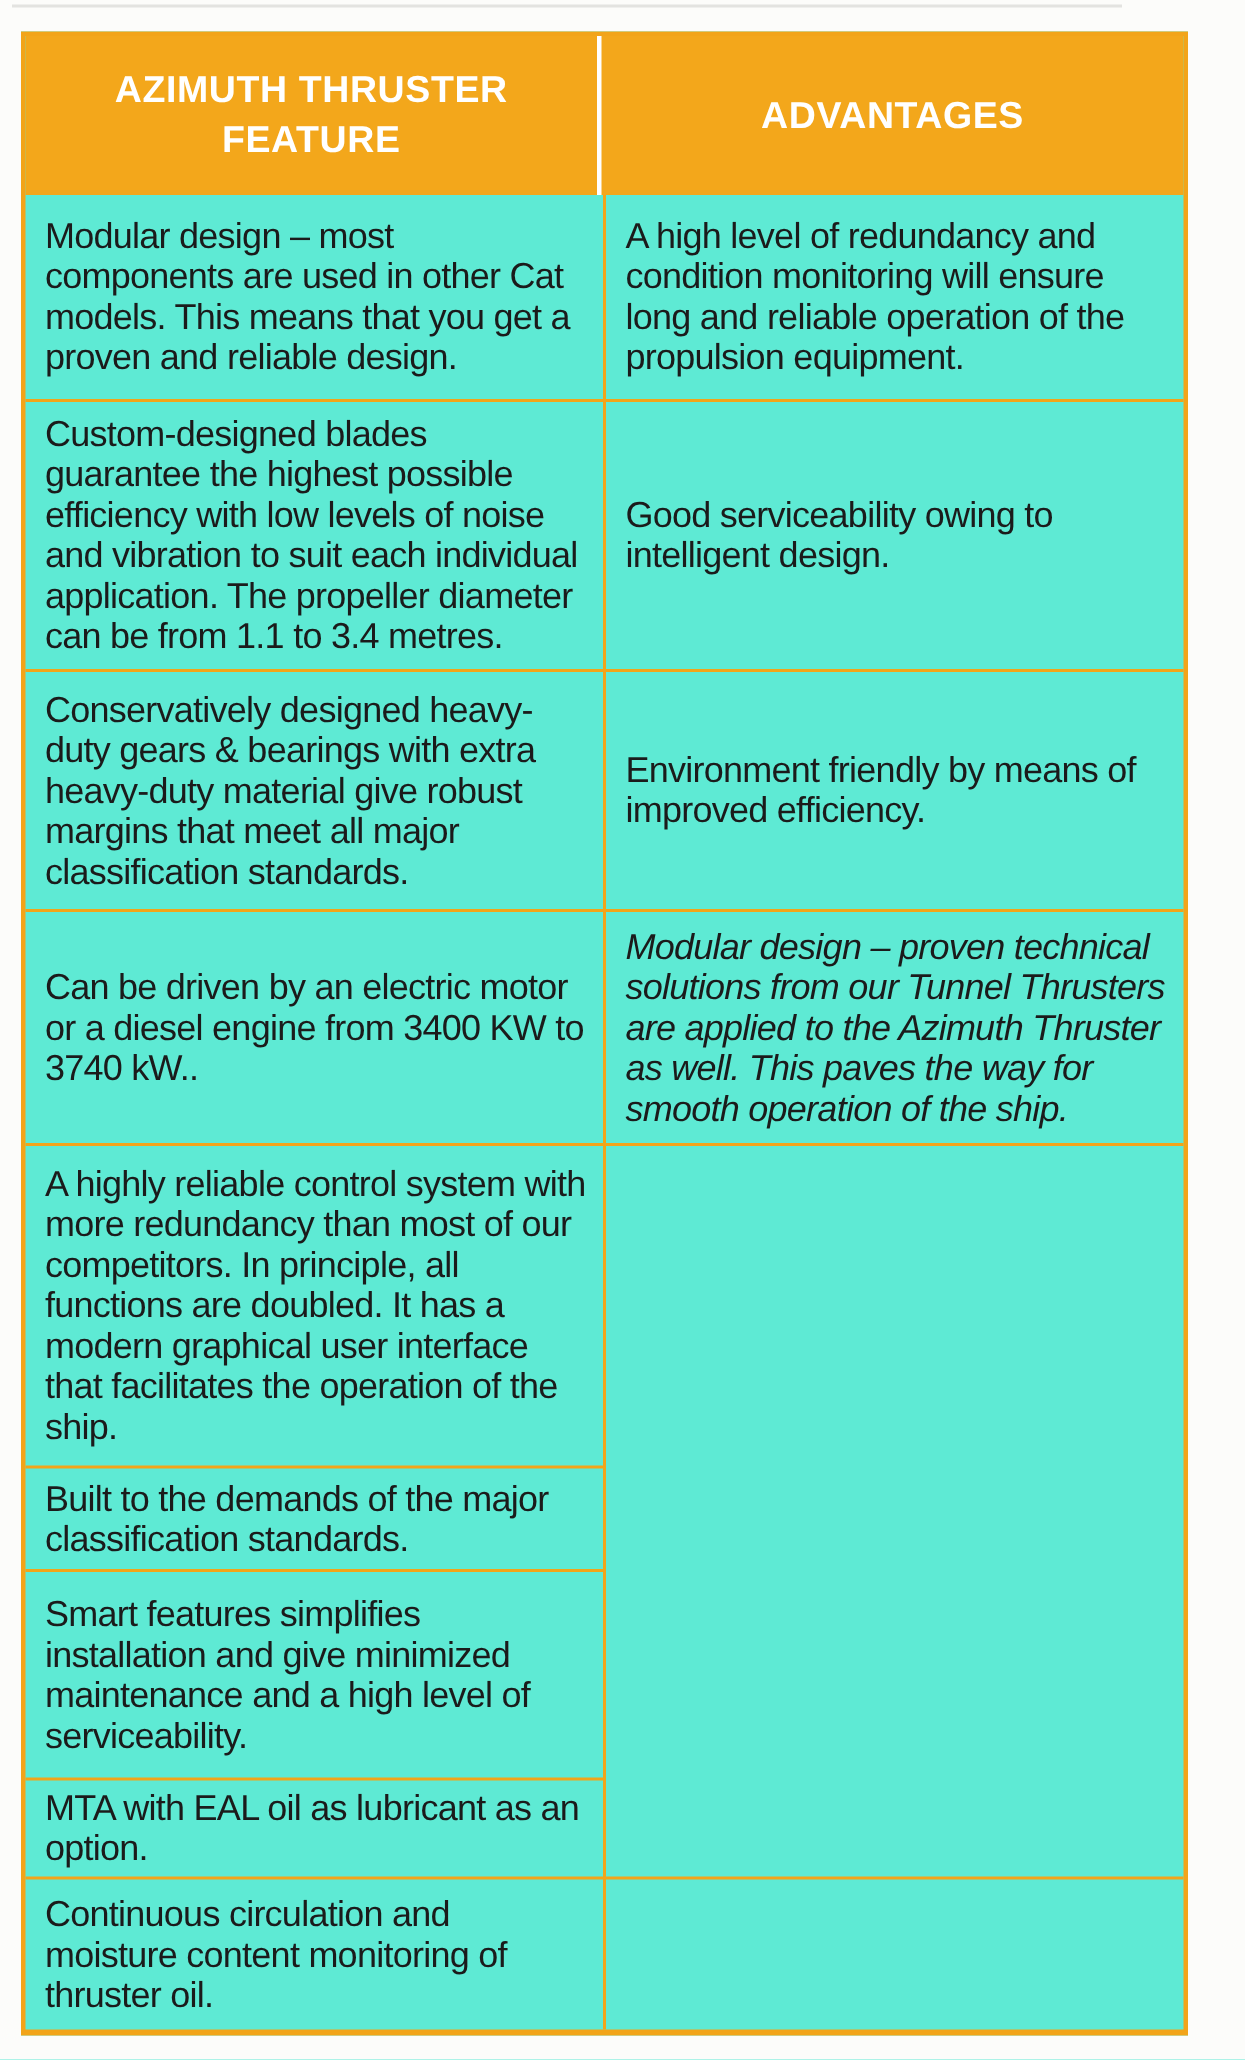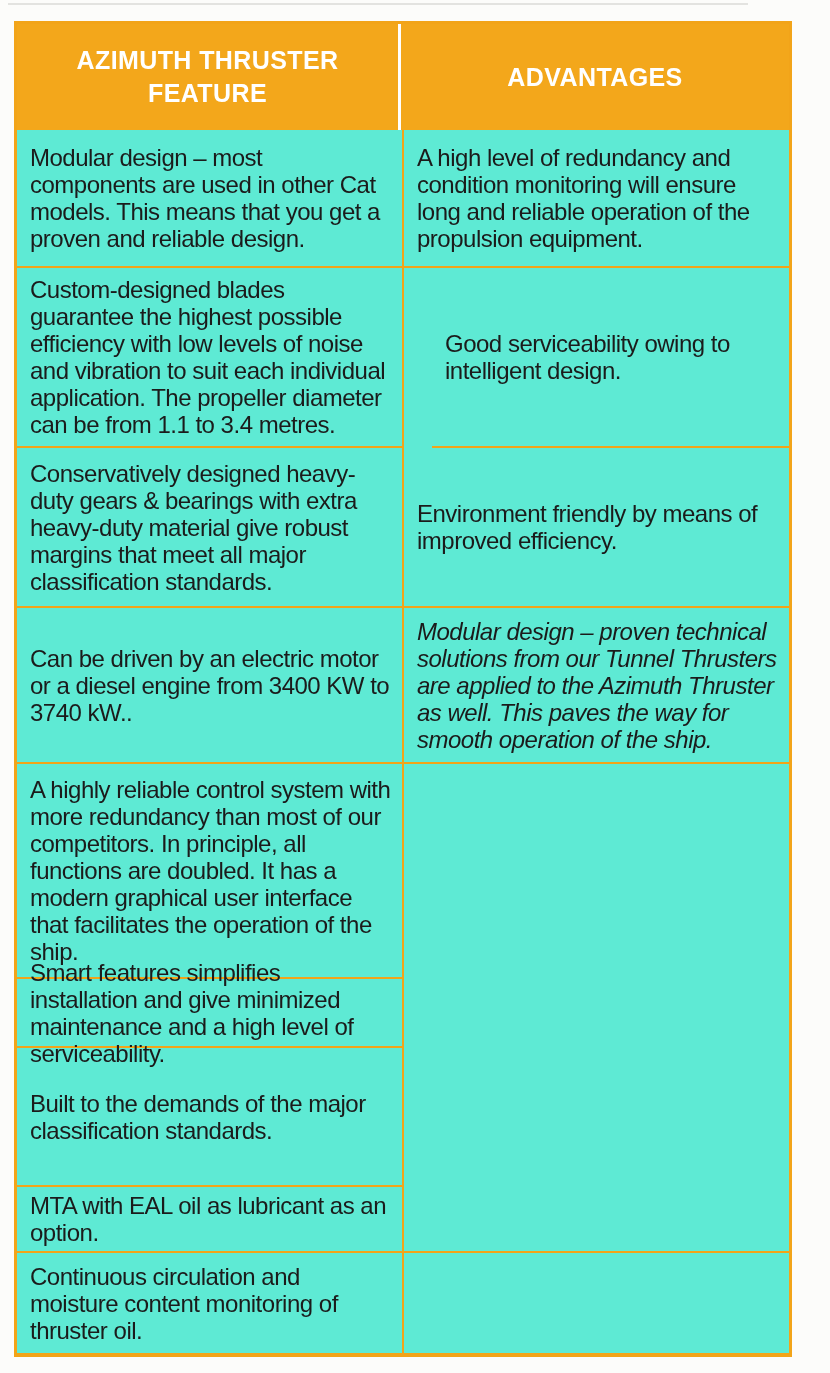--- a/index.html
+++ b/index.html
@@ -91,21 +91,21 @@
   .col-left .cell:nth-child(2) { height: 180px; }
   .col-left .cell:nth-child(3) { height: 160px; }
   .col-left .cell:nth-child(4) { height: 156px; }
   .col-left .cell:nth-child(5) { height: 215px; }
   .col-left .cell:nth-child(6) { height: 69px;  }
   .col-left .cell:nth-child(7) { height: 139px; }
   .col-left .cell:nth-child(8) { height: 66px;  }
   .col-left .cell:nth-child(9) { height: 100px; }
   
   .col-right .cell:nth-child(1) { height: 138px; }
-  .col-right .cell:nth-child(2) { height: 180px; margin-left: 28px; }
+  .col-right .cell:nth-child(2) { height: 180px; }
   .col-right .cell:nth-child(3) { height: 160px; }
   .col-right .cell:nth-child(4) { height: 156px; font-style: italic; }
   .col-right .cell:nth-child(5) { height: 489px; }
   .col-right .cell:nth-child(6) { height: 100px; }
 </style>
 </head>
 <body>
 
 <div class="artifact-line"></div>
 
@@ -129,24 +129,24 @@
       <div class="cell">
           <span>Conservatively designed heavy-duty gears &amp; bearings with extra heavy-duty material give robust margins that meet all major classification standards.</span>
         </div>
       <div class="cell">
           <span>Can be driven by an electric motor or a diesel engine from 3400 KW to 3740 kW..</span>
         </div>
       <div class="cell">
           <span>A highly reliable control system with more redundancy than most of our competitors. In principle, all functions are doubled. It has a modern graphical user interface that facilitates the operation of the ship.</span>
         </div>
       <div class="cell">
-          <span>Smart features simplifies installation and give minimized maintenance and a high level of serviceability.</span>
+          <span>Built to the demands of the major classification standards.</span>
         </div>
       <div class="cell">
-          <span>Built to the demands of the major classification standards.</span>
+          <span>Smart features simplifies installation and give minimized maintenance and a high level of serviceability.</span>
         </div>
       <div class="cell">
           <span>MTA with EAL oil as lubricant as an option.</span>
         </div>
       <div class="cell">
           <span>Continuous circulation and moisture content monitoring of thruster oil.</span>
         </div>
     </div>
 
     <div class="col col-right">

